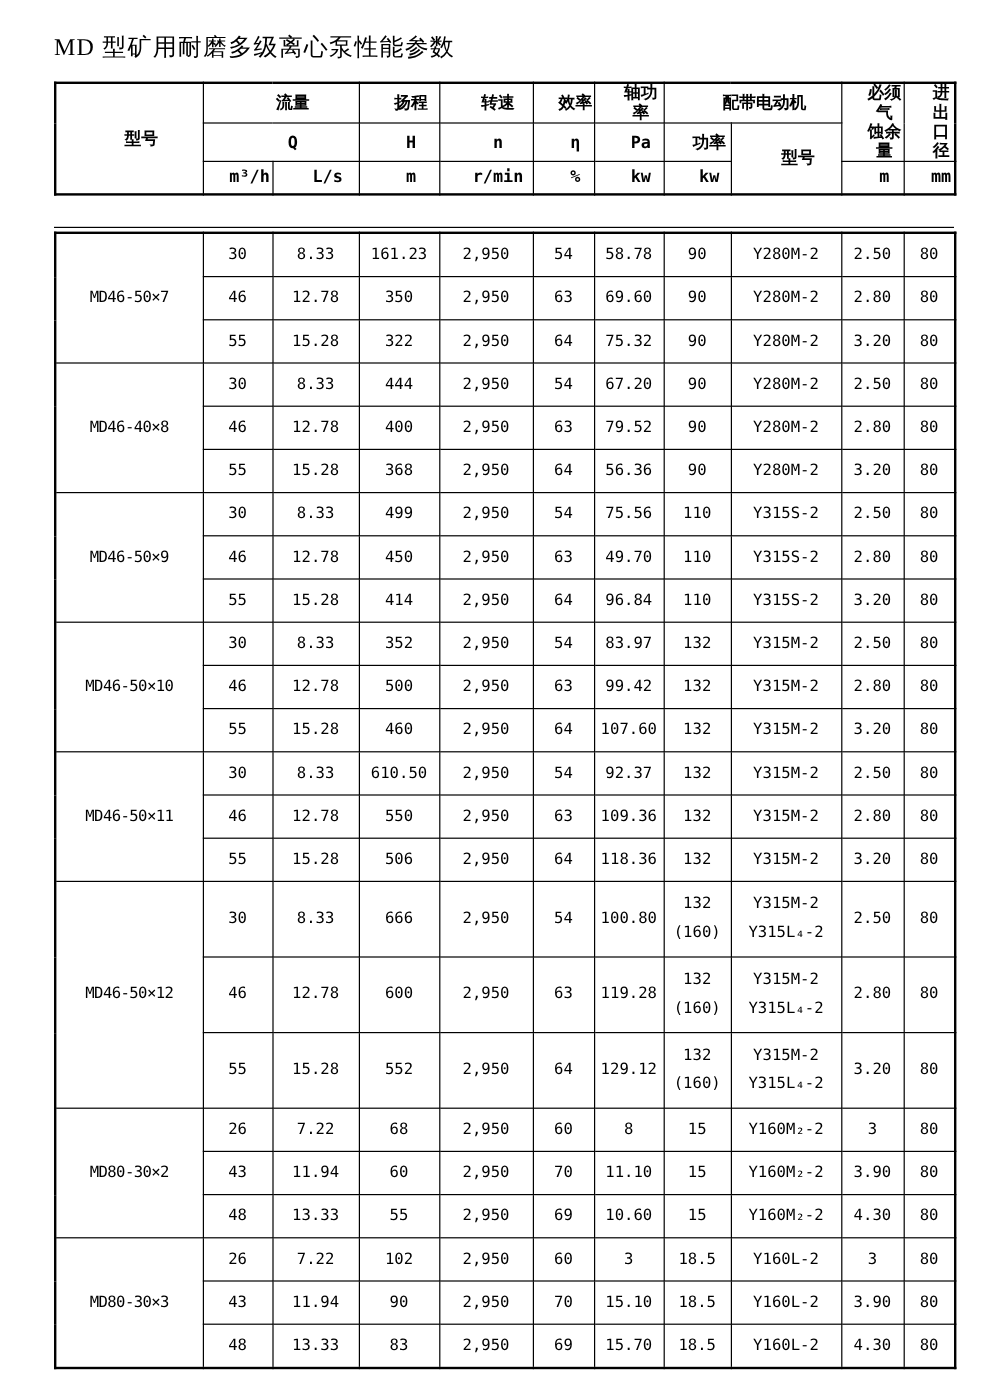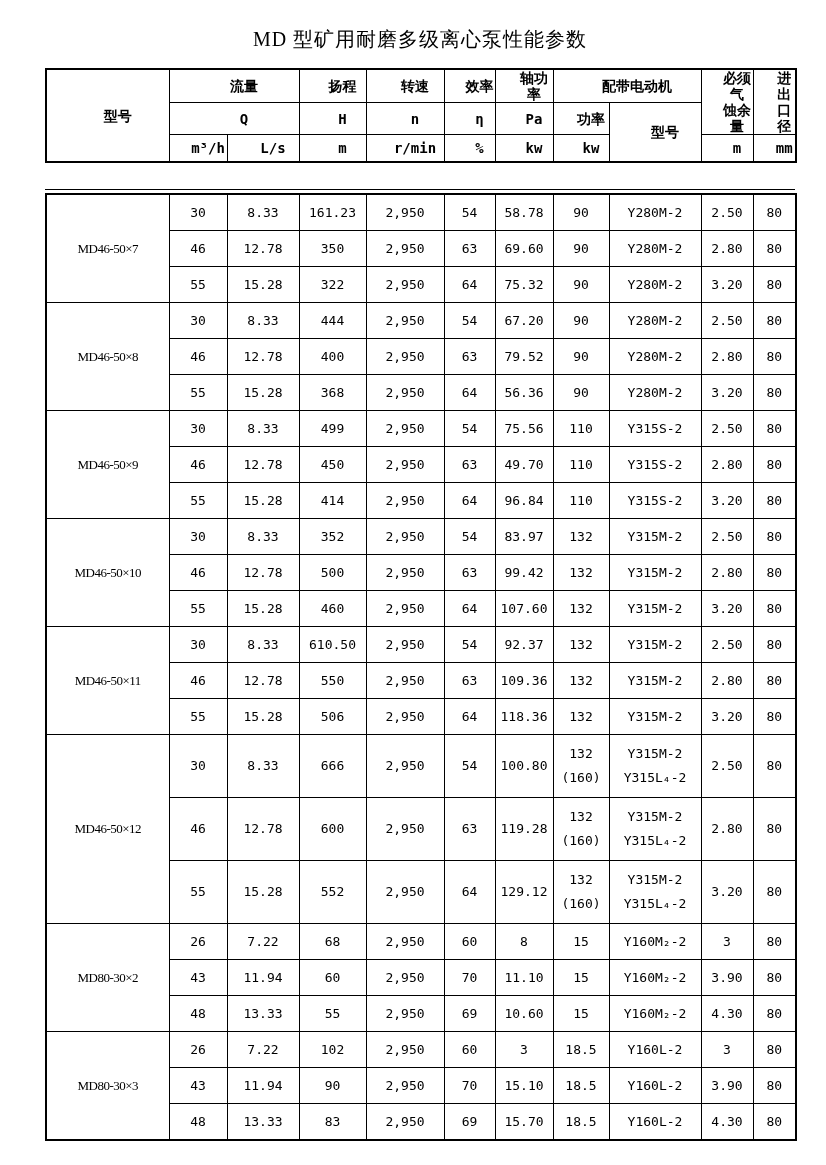--- a/index.html
+++ b/index.html
@@ -1,30 +1,30 @@
 <!DOCTYPE html>
 <html><head>
 <meta charset="utf-8">
 <style>
   html,body{margin:0;padding:0;background:#fff;color:#000;}
   body{width:826px;height:1165px;font-family:"DejaVu Sans Mono",monospace;}
   .page{padding:26px 31px 0 45px;}
-  .title{text-align:center;font-family:"Liberation Serif",serif;font-weight:400;
+  .title{font-family:"Liberation Serif",serif;font-weight:400;
          font-size:20px;letter-spacing:1px;margin:0 0 15px 0;white-space:nowrap;}
   table{border-collapse:collapse;table-layout:fixed;width:750px;}
   th,td{border:1px solid #000;text-align:center;vertical-align:middle;padding:0;overflow:hidden;}
   .header-table{border:2px solid #000;}
   .header-table th{font-family:"DejaVu Sans",sans-serif;font-weight:700;font-size:14px;height:26px;line-height:1.15;padding-left:20px;}
   .header-table th.latin{font-family:"DejaVu Sans Mono",monospace;font-weight:700;font-size:14px;}
   .body-wrap{margin-top:26px;border-top:1px solid #000;padding-top:3px;width:750px;}
   .body-table{border:2px solid #000;}
   .body-table td{font-size:13px;height:35px;line-height:1.25;}
   .body-table tr.tall td{height:62px;}
   .body-table td div{line-height:1.9;}
-  .model-cell{font-size:13px;letter-spacing:-0.5px;font-family:Liberation Serif, serif;}
+  .model-cell{font-size:13px;letter-spacing:-0.5px;}
 </style>
 </head>
 <body>
 
 <div class="page">
 
   <h1 class="title">MD 型矿用耐磨多级离心泵性能参数</h1>
 
   <table class="header-table">
     <colgroup>
@@ -128,21 +128,21 @@
             <td>322</td>
             <td>2,950</td>
             <td>64</td>
             <td>75.32</td>
             <td>90</td>
             <td>Y280M-2</td>
             <td>3.20</td>
             <td>80</td>
           </tr>
           <tr>
-            <td rowspan="3" class="model-cell">MD46-50×8</td>
+            <td rowspan="3" class="model-cell">MD46-40×8</td>
             <td>30</td>
             <td>8.33</td>
             <td>444</td>
             <td>2,950</td>
             <td>54</td>
             <td>67.20</td>
             <td>90</td>
             <td>Y280M-2</td>
             <td>2.50</td>
             <td>80</td>

